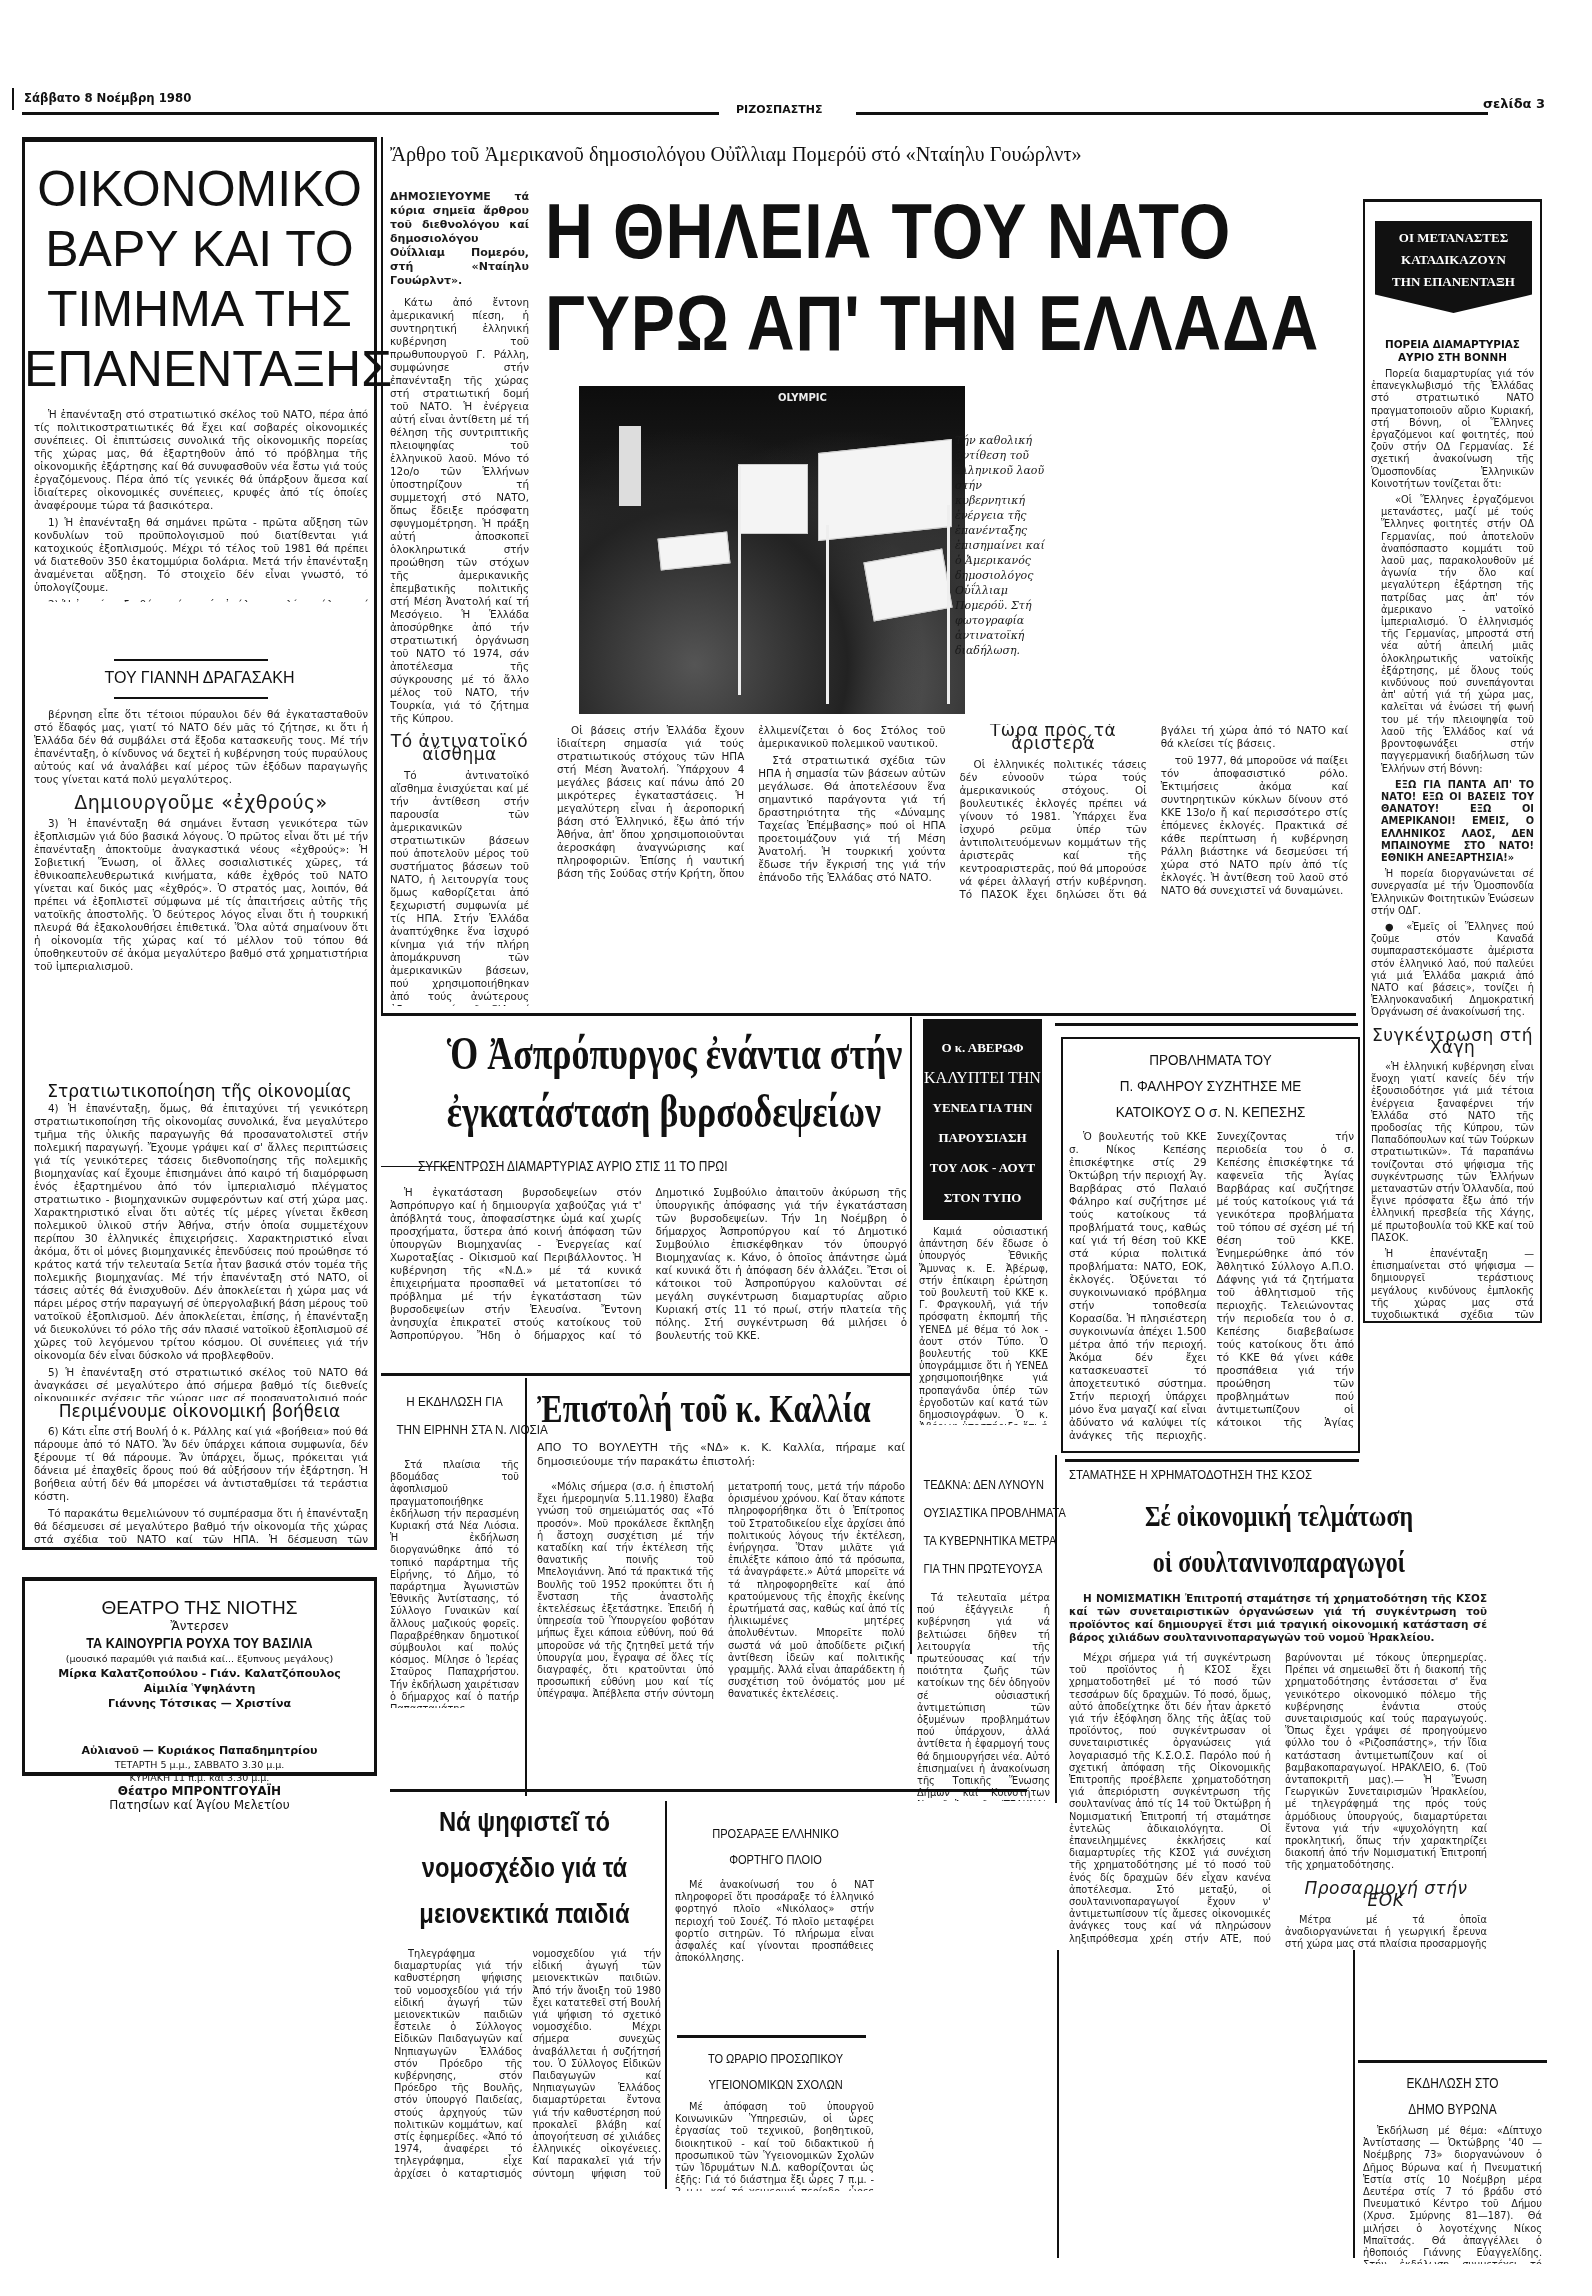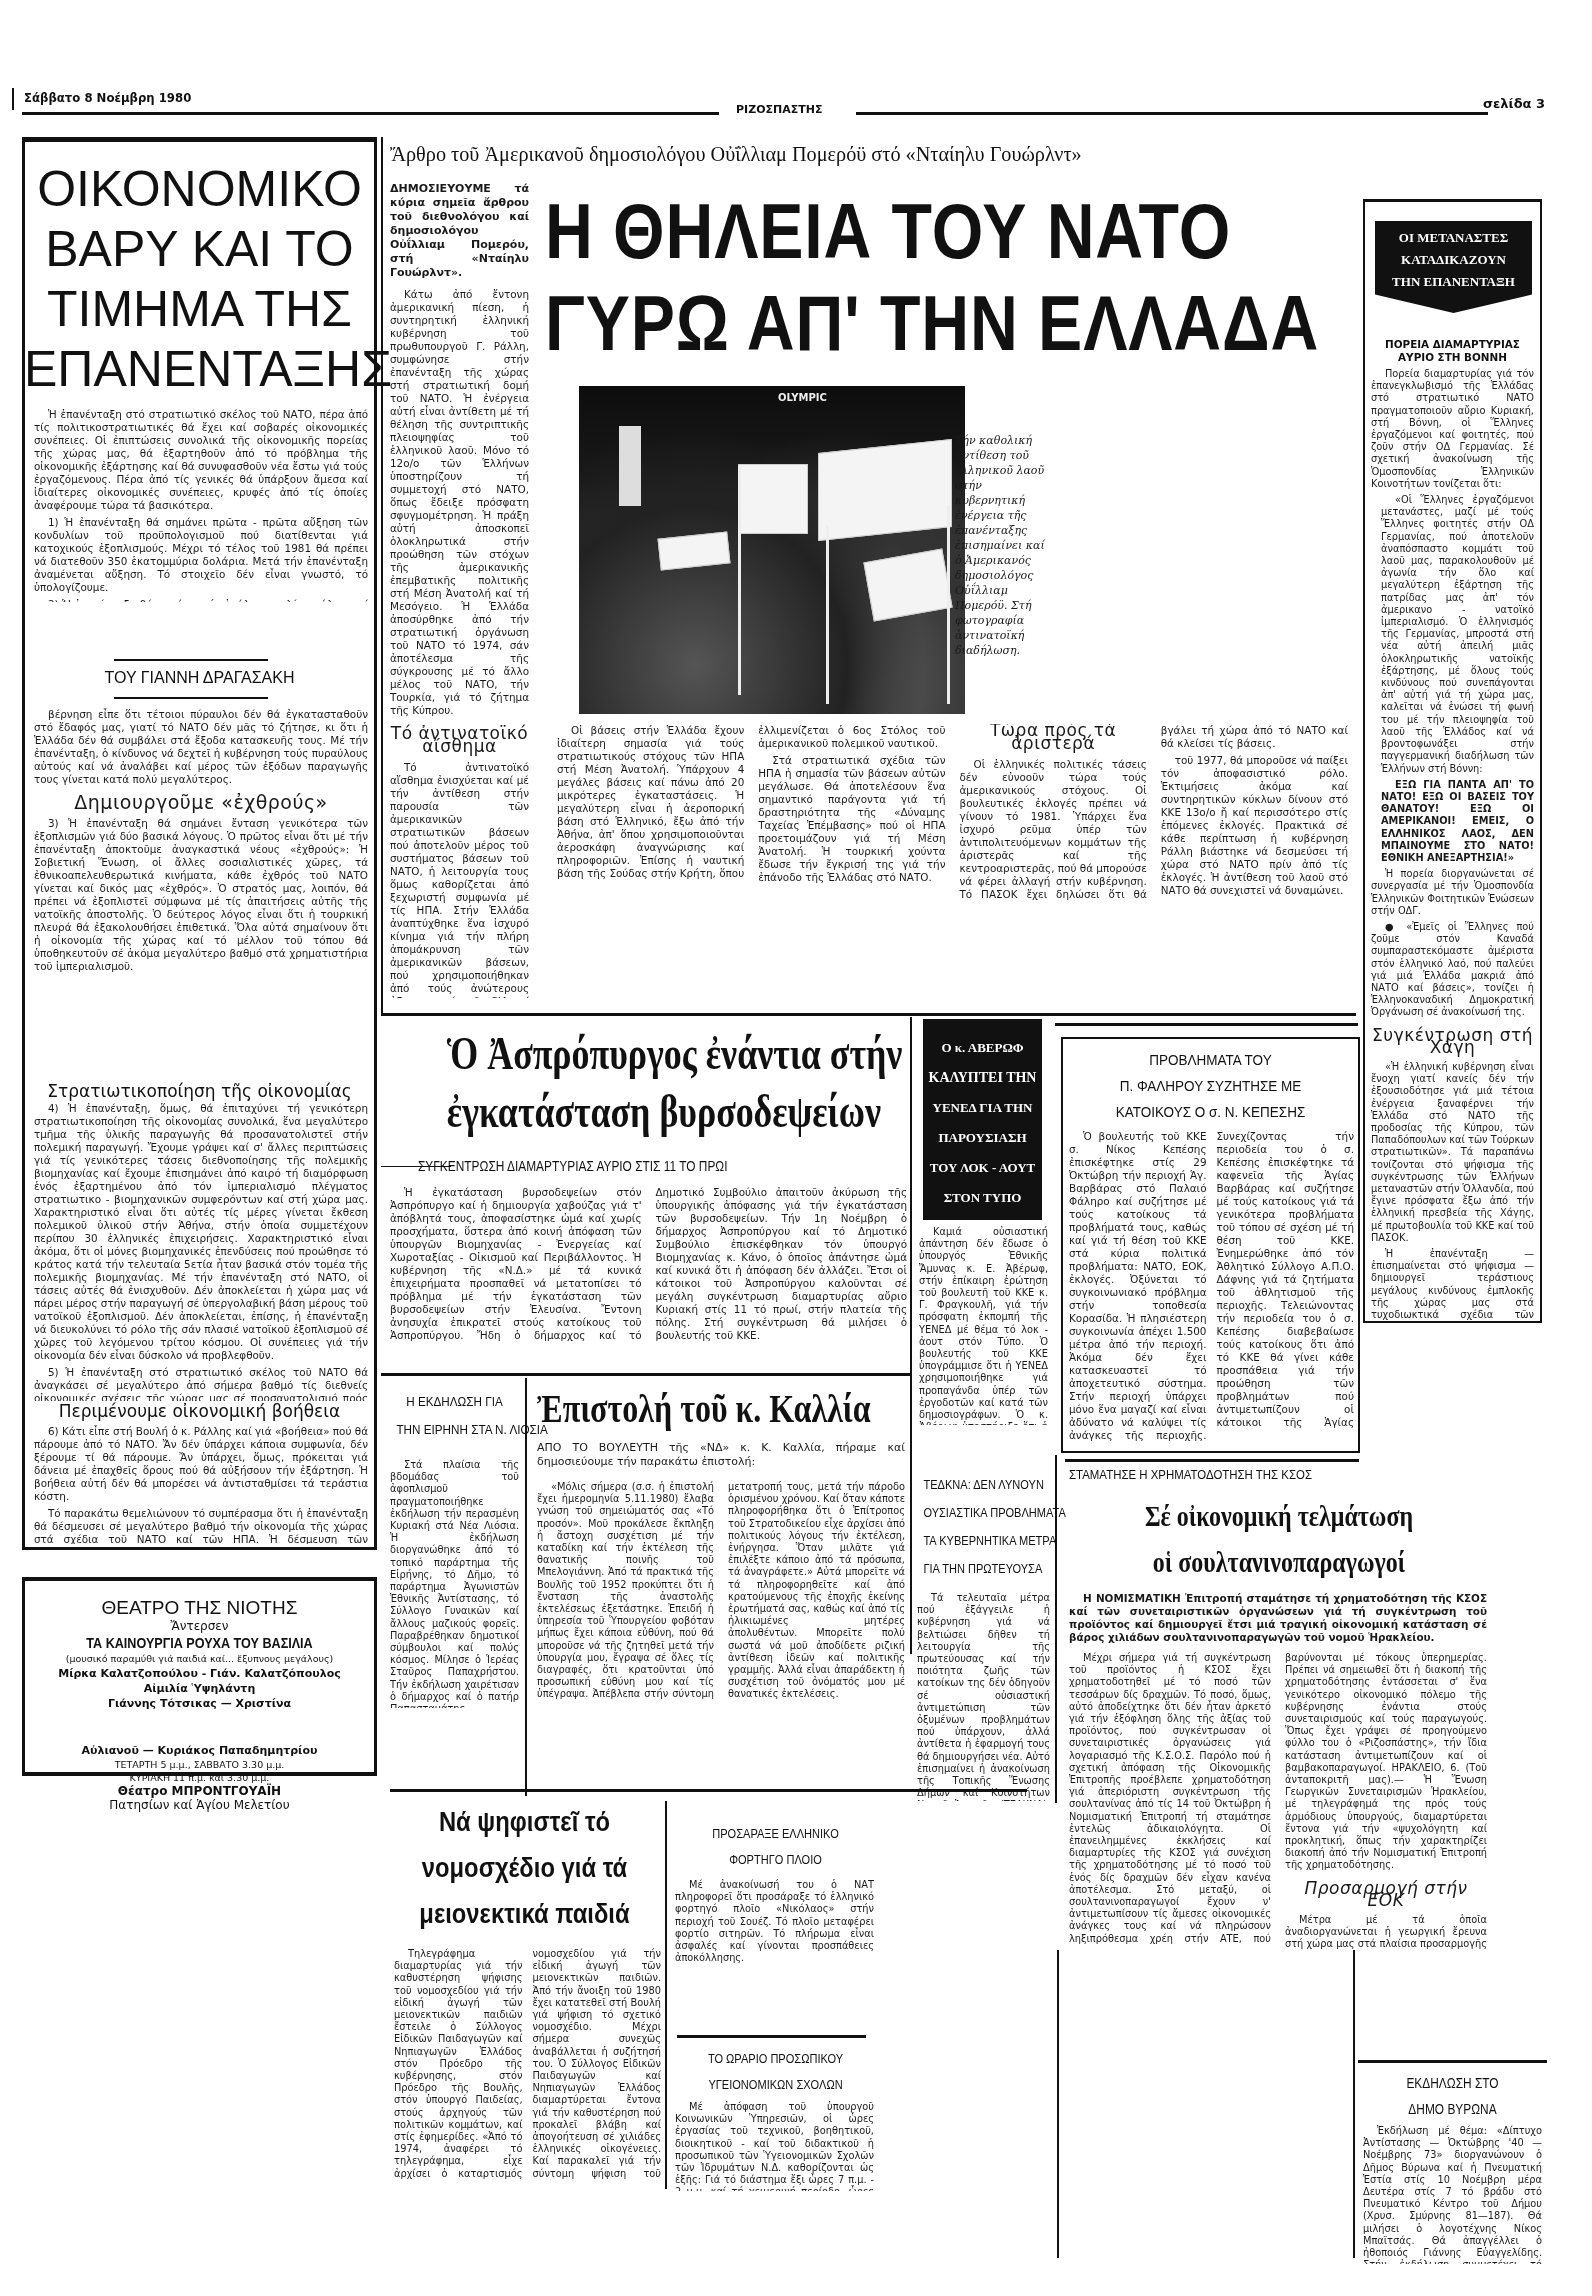--- a/index.html
+++ b/index.html
@@ -103,21 +103,21 @@
   <div style="font-weight:bold;font-size:11px;line-height:15px;margin-top:32px;">Αὐλιανοῦ — Κυριάκος Παπαδημητρίου</div>
   <div style="font-size:9.5px;line-height:13px;">ΤΕΤΑΡΤΗ 5 μ.μ., ΣΑΒΒΑΤΟ 3.30 μ.μ.</div>
   <div style="font-size:9.5px;line-height:13px;">ΚΥΡΙΑΚΗ 11 π.μ. καί 3.30 μ.μ.</div>
   <div style="font-weight:bold;font-size:12px;line-height:15px;">Θέατρο ΜΠΡΟΝΤΓΟΥΑΪΗ</div>
   <div style="font-size:12px;line-height:13px;">Πατησίων καί Ἁγίου Μελετίου</div>
 </div>
 
 <div class="rule" style="left:381px;top:137px;width:2px;height:876px;"></div>
 <div class="abs" style="left:390px;top:141px;font-family:'Liberation Serif',serif;font-size:22px;white-space:nowrap;transform:scaleX(0.92);transform-origin:left;">Ἄρθρο τοῦ Ἀμερικανοῦ δημοσιολόγου Οὐΐλλιαμ Πομερόϋ στό «Νταίηλυ Γουώρλντ»</div>
 
-<div class="abs body-text" style="left:390px;top:182px;width:139px;height:816px;">
+<div class="abs body-text" style="left:390px;top:190px;width:139px;height:816px;">
   <div style="font-weight:bold;font-size:11px;line-height:14px;margin-bottom:8px;">ΔΗΜΟΣΙΕΥΟΥΜΕ τά κύρια σημεῖα ἄρθρου τοῦ διεθνολόγου καί δημοσιολόγου Οὐΐλλιαμ Πομερόυ, στή «Νταίηλυ Γουώρλντ».</div>
   <p>Κάτω ἀπό ἔντονη ἀμερικανική πίεση, ἡ συντηρητική ἑλληνική κυβέρνηση τοῦ πρωθυπουργοῦ Γ. Ράλλη, συμφώνησε στήν ἐπανένταξη τῆς χώρας στή στρατιωτική δομή τοῦ ΝΑΤΟ. Ἡ ἐνέργεια αὐτή εἶναι ἀντίθετη μέ τή θέληση τῆς συντριπτικῆς πλειοψηφίας τοῦ ἑλληνικοῦ λαοῦ. Μόνο τό 12ο/ο τῶν Ἑλλήνων ὑποστηρίζουν τή συμμετοχή στό ΝΑΤΟ, ὅπως ἔδειξε πρόσφατη σφυγμομέτρηση. Ἡ πράξη αὐτή ἀποσκοπεῖ ὁλοκληρωτικά στήν προώθηση τῶν στόχων τῆς ἀμερικανικῆς ἐπεμβατικῆς πολιτικῆς στή Μέση Ἀνατολή καί τή Μεσόγειο. Ἡ Ἑλλάδα ἀποσύρθηκε ἀπό τήν στρατιωτική ὀργάνωση τοῦ ΝΑΤΟ τό 1974, σάν ἀποτέλεσμα τῆς σύγκρουσης μέ τό ἄλλο μέλος τοῦ ΝΑΤΟ, τήν Τουρκία, γιά τό ζήτημα τῆς Κύπρου.</p>
   <div class="subhead subhead-sm">Τό ἀντινατοϊκό αἴσθημα</div>
   <p>Τό ἀντινατοϊκό αἴσθημα ἐνισχύεται καί μέ τήν ἀντίθεση στήν παρουσία τῶν ἀμερικανικῶν στρατιωτικῶν βάσεων πού ἀποτελοῦν μέρος τοῦ συστήματος βάσεων τοῦ ΝΑΤΟ, ἡ λειτουργία τους ὅμως καθορίζεται ἀπό ξεχωριστή συμφωνία μέ τίς ΗΠΑ. Στήν Ἑλλάδα ἀναπτύχθηκε ἕνα ἰσχυρό κίνημα γιά τήν πλήρη ἀπομάκρυνση τῶν ἀμερικανικῶν βάσεων, πού χρησιμοποιήθηκαν ἀπό τούς ἀνώτερους ἀξιωματικούς τῆς CIA καί τοῦ ἀμερικανικοῦ στρατοῦ γιά νά βοηθήσουν τήν κατάληψη τῆς ἐξουσίας ἀπό τή χούντα τῶν συνταγματαρχῶν. Τελευταῖα, οἱ ΗΠΑ δυνάμωσαν τίς πιέσεις στήν Ἑλλάδα μέ στόχο τόσο τήν ἐπάνοδο στό στρατιωτικό ΝΑΤΟ, ὅσο καί τήν ὑπογραφή μιᾶς νέας συμφωνίας πού θά ἐπιτρέπει τήν πλήρη ἐπιχειρησιακή χρησιμοποίηση τῶν ἀμερικανικῶν βάσεων καί τῶν δεσμῶν μέ τό ΝΑΤΟ.</p>
 </div>
 
 <div class="abs" style="left:545px;top:185px;width:811px;">
   <div style="font-family:'Liberation Sans',sans-serif;font-weight:bold;font-size:78px;line-height:92px;transform:scaleX(0.85);transform-origin:left;letter-spacing:1px;white-space:nowrap;">Η ΘΗΛΕΙΑ ΤΟΥ ΝΑΤΟ</div>
   <div style="font-family:'Liberation Sans',sans-serif;font-weight:bold;font-size:78px;line-height:92px;transform:scaleX(0.85);transform-origin:left;letter-spacing:1px;white-space:nowrap;">ΓΥΡΩ ΑΠ' ΤΗΝ ΕΛΛΑΔΑ</div>
 </div>
@@ -172,21 +172,21 @@
 <div class="abs" style="left:418px;top:1158px;font-family:'Liberation Sans',sans-serif;font-size:14px;white-space:nowrap;transform:scaleX(0.85);transform-origin:left;">ΣΥΓΚΕΝΤΡΩΣΗ ΔΙΑΜΑΡΤΥΡΙΑΣ ΑΥΡΙΟ ΣΤΙΣ 11 ΤΟ ΠΡΩΙ</div>
 <div class="abs body-text cols2" style="left:390px;top:1186px;width:517px;height:169px;">
   <p>Ἡ ἐγκατάσταση βυρσοδεψείων στόν Ἀσπρόπυργο καί ἡ δημιουργία χαβούζας γιά τ' ἀπόβλητά τους, ἀποφασίστηκε ὠμά καί χωρίς προσχήματα, ὕστερα ἀπό κοινή ἀπόφαση τῶν ὑπουργῶν Βιομηχανίας - Ἐνεργείας καί Χωροταξίας - Οἰκισμοῦ καί Περιβάλλοντος. Ἡ κυβέρνηση τῆς «Ν.Δ.» μέ τά κυνικά ἐπιχειρήματα προσπαθεῖ νά μετατοπίσει τό πρόβλημα μέ τήν ἐγκατάσταση τῶν βυρσοδεψείων στήν Ἐλευσίνα. Ἔντονη ἀνησυχία ἐπικρατεῖ στούς κατοίκους τοῦ Ἀσπροπύργου. Ἤδη ὁ δήμαρχος καί τό Δημοτικό Συμβούλιο ἀπαιτοῦν ἀκύρωση τῆς ὑπουργικῆς ἀπόφασης γιά τήν ἐγκατάσταση τῶν βυρσοδεψείων. Τήν 1η Νοέμβρη ὁ δήμαρχος Ἀσπροπύργου καί τό Δημοτικό Συμβούλιο ἐπισκέφθηκαν τόν ὑπουργό Βιομηχανίας κ. Κάνο, ὁ ὁποῖος ἀπάντησε ὠμά καί κυνικά ὅτι ἡ ἀπόφαση δέν ἀλλάζει. Ἔτσι οἱ κάτοικοι τοῦ Ἀσπροπύργου καλοῦνται σέ μεγάλη συγκέντρωση διαμαρτυρίας αὔριο Κυριακή στίς 11 τό πρωί, στήν πλατεία τῆς πόλης. Στή συγκέντρωση θά μιλήσει ὁ βουλευτής τοῦ ΚΚΕ.</p>
 
 </div>
 <div class="rule" style="left:381px;top:1373px;width:529px;height:3px;"></div>
 
 <div class="rule" style="left:910px;top:1017px;width:2px;height:637px;"></div>
 <div class="abs blackbox center" style="left:923px;top:1019px;width:119px;height:201px;padding-top:14px;">
   <div style="font-family:'Liberation Serif',serif;font-weight:bold;font-size:13px;line-height:30px;">Ο κ. ΑΒΕΡΩΦ</div>
-  <div style="font-family:'Liberation Serif',serif;font-weight:bold;font-size:14px;line-height:30px;">ΚΑΛΥΠΤΕΙ ΤΗΝ</div>
+  <div style="font-family:'Liberation Serif',serif;font-weight:normal;font-size:16px;line-height:30px;">ΚΑΛΥΠΤΕΙ ΤΗΝ</div>
   <div style="font-family:'Liberation Serif',serif;font-weight:bold;font-size:13px;line-height:30px;">ΥΕΝΕΔ ΓΙΑ ΤΗΝ</div>
   <div style="font-family:'Liberation Serif',serif;font-weight:bold;font-size:13px;line-height:30px;">ΠΑΡΟΥΣΙΑΣΗ</div>
   <div style="font-family:'Liberation Serif',serif;font-weight:bold;font-size:13px;line-height:30px;">ΤΟΥ ΛΟΚ - ΑΟΥΤ</div>
   <div style="font-family:'Liberation Serif',serif;font-weight:bold;font-size:13px;line-height:30px;">ΣΤΟΝ ΤΥΠΟ</div>
 </div>
 <div class="abs body-text" style="left:919px;top:1226px;width:129px;height:199px;font-size:9.8px;line-height:12.2px;">
   <p>Καμιά οὐσιαστική ἀπάντηση δέν ἔδωσε ὁ ὑπουργός Ἐθνικῆς Ἄμυνας κ. Ε. Ἀβέρωφ, στήν ἐπίκαιρη ἐρώτηση τοῦ βουλευτῆ τοῦ ΚΚΕ κ. Γ. Φραγκουλῆ, γιά τήν πρόσφατη ἐκπομπή τῆς ΥΕΝΕΔ μέ θέμα τό λοκ - ἀουτ στόν Τύπο. Ὁ βουλευτής τοῦ ΚΚΕ ὑπογράμμισε ὅτι ἡ ΥΕΝΕΔ χρησιμοποιήθηκε γιά προπαγάνδα ὑπέρ τῶν ἐργοδοτῶν καί κατά τῶν δημοσιογράφων. Ὁ κ. Ἀβέρωφ ὑποστήριξε ὅτι ἡ ἐκπομπή ἦταν «ἀντικειμενική». Ὁ κ. Φραγκουλῆς ἀπάντησε ὅτι ὁ σταθμός δέν πρέπει νά γίνεται ὄργανο κομματικῆς προπαγάνδας.</p>
 </div>
 
 <div class="thinbox" style="left:1061px;top:1037px;width:299px;height:416px;"></div>

